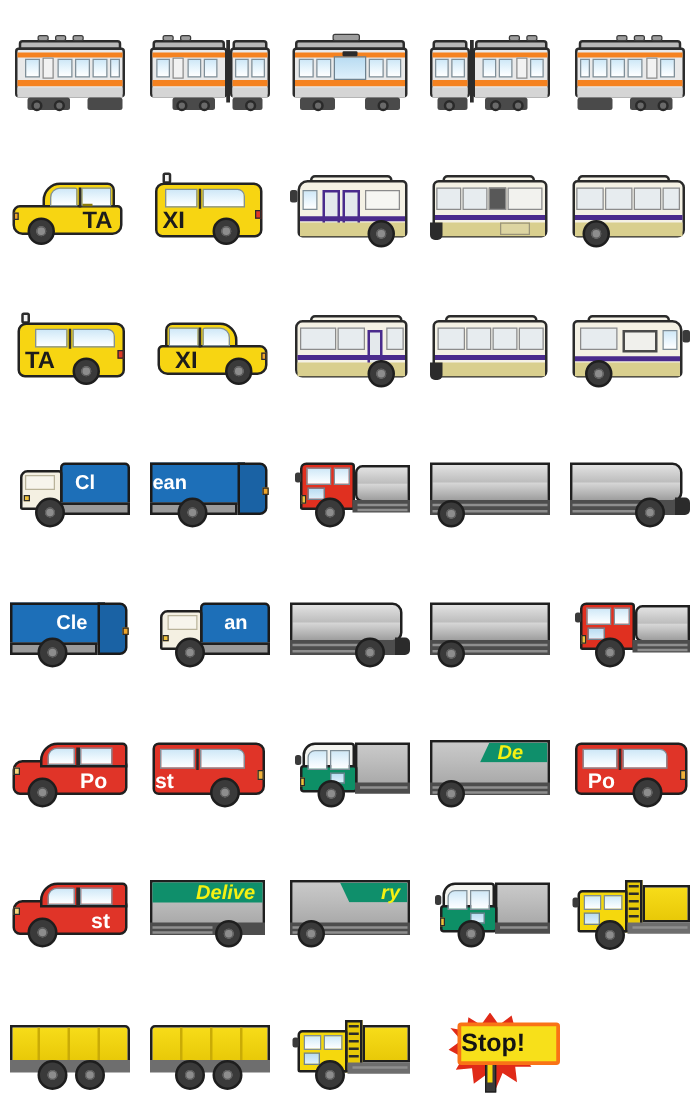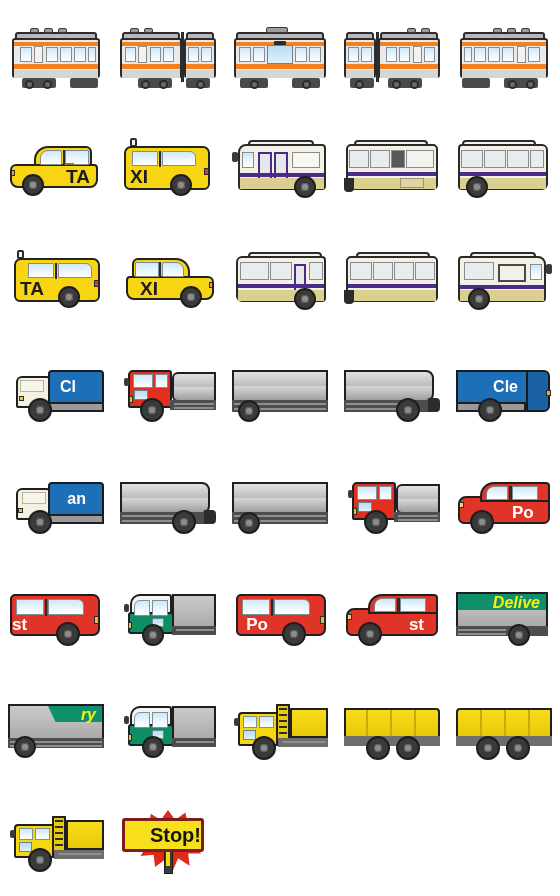--- a/index.html
+++ b/index.html
@@ -110,22 +110,22 @@
   .dp-ladder{background:#e8c908;border:2px solid #1f1f1f;box-sizing:border-box;}
   .dp-frame{background:#6e6e6e;}
 
   
   .st-burst{position:absolute;left:12px;top:6px;width:72px;height:62px;background:#e02a18;
     clip-path:polygon(50% 0%,60% 16%,74% 4%,78% 22%,94% 16%,88% 34%,100% 42%,86% 54%,
                       96% 70%,78% 70%,80% 90%,64% 78%,56% 100%,46% 80%,32% 92%,30% 72%,
                       12% 74%,20% 58%,4% 48%,18% 36%,6% 20%,24% 24%,26% 6%,40% 16%);}
   .st-post{position:absolute;left:44px;top:30px;width:9px;height:40px;background:#3a3a3a;border:1px solid #1d1d1d;box-sizing:border-box;}
   .st-post-stripe{position:absolute;left:46px;top:40px;width:4px;height:22px;background:#f5d80d;}
-  .st-plate{position:absolute;left:2px;top:14px;width:76px;height:28px;background:#f7e01a;
-            border:3px solid #7f1d1d;border-radius:3px;display:flex;align-items:center;justify-content:flex-end;}
+  .st-plate{position:absolute;left:22px;top:14px;width:76px;height:28px;background:#f7e01a;
+            border:3px solid #f97316;border-radius:3px;display:flex;align-items:center;justify-content:flex-start;}
   .st-text{font-weight:bold;font-size:20px;color:#141414;font-family:"Liberation Sans",sans-serif;line-height:1;}
 </style>
 </head>
 <body>
 
 <div id="sheet">
 
   <div class="cell">
     <div class="art">
       <div class="p tr-roof"></div>
@@ -395,20 +395,30 @@
       <div class="p gb-blue" style="left:40px;top:14px;width:56px;height:34px;border-radius:4px 4px 0 0"></div>
       <div class="p gb-cab" style="left:8px;top:20px;width:34px;height:32px;border-radius:6px 3px 2px 2px"></div>
       <div class="p" style="left:12px;top:24px;width:24px;height:12px;background:#f7f5ec;border:1px solid #b9b39a;box-sizing:border-box"></div>
       <div class="p" style="left:11px;top:40px;width:5px;height:5px;background:#f0c23a;border:1px solid #2b2b2b;box-sizing:border-box"></div>
       <div class="p gb-chassis" style="left:40px;top:46px;width:56px;height:10px"></div>
       <div class="p wheel" style="left:20px;top:42px;width:24px;height:24px"></div>
       <span class="gb-text" style="left:52px;top:22px">Cl</span>
     </div>
   </div>
 
+  <div class="cell">
+    <div class="art">
+      <div class="p gb-blue" style="left:0px;top:14px;width:76px;height:34px"></div>
+      <div class="p gb-blue2" style="left:70px;top:14px;width:24px;height:42px;border-radius:0 6px 6px 0"></div>
+      <div class="p" style="left:90px;top:34px;width:5px;height:6px;background:#f0a52a;border:1px solid #2b2b2b;box-sizing:border-box"></div>
+      <div class="p gb-chassis" style="left:0px;top:46px;width:70px;height:10px"></div>
+      <div class="p wheel" style="left:22px;top:42px;width:24px;height:24px"></div>
+      <span class="gb-text" style="left:2px;top:22px">ean</span>
+    </div>
+  </div>
 
   <div class="cell">
     <div class="art">
       <div class="p tk-tank" style="left:52px;top:16px;width:44px;height:30px;border-radius:6px 0 0 6px"></div>
       <div class="p tk-redcab" style="left:8px;top:14px;width:44px;height:38px;border-radius:5px 3px 2px 2px"></div>
       <div class="p glass" style="left:13px;top:18px;width:20px;height:14px"></div>
       <div class="p glass" style="left:35px;top:18px;width:13px;height:14px"></div>
       <div class="p glass-d" style="left:14px;top:34px;width:14px;height:10px"></div>
       <div class="p" style="left:4px;top:22px;width:5px;height:8px;background:#3a3a3a;border-radius:2px"></div>
       <div class="p" style="left:9px;top:40px;width:4px;height:7px;background:#f0c23a;border:1px solid #2b2b2b;box-sizing:border-box"></div>
@@ -534,20 +544,31 @@
       <div class="p glass" style="left:32px;top:20px;width:16px;height:16px"></div>
       <div class="p" style="left:4px;top:24px;width:5px;height:8px;background:#3a3a3a;border-radius:2px"></div>
       <div class="p glass-d" style="left:32px;top:38px;width:12px;height:9px"></div>
       <div class="p" style="left:8px;top:42px;width:4px;height:7px;background:#f0c23a;border:1px solid #2b2b2b;box-sizing:border-box"></div>
       <div class="p tk-frame" style="left:52px;top:46px;width:44px;height:9px"></div>
       <div class="p tk-rail" style="left:56px;top:49px;width:38px"></div>
       <div class="p wheel" style="left:22px;top:44px;width:22px;height:22px"></div>
     </div>
   </div>
 
+  <div class="cell">
+    <div class="art">
+      <div class="p dl-box" style="left:0px;top:12px;width:96px;height:38px"></div>
+      <div class="p dl-green" style="left:40px;top:14px;width:54px;height:16px;clip-path:polygon(14% 0,100% 0,100% 100%,0 100%)"></div>
+      <div class="p tk-frame" style="left:0px;top:46px;width:96px;height:10px"></div>
+      <div class="p tk-rail" style="left:2px;top:49px;width:92px"></div>
+      <div class="p tk-rail" style="left:2px;top:53px;width:92px"></div>
+      <div class="p wheel" style="left:6px;top:44px;width:22px;height:22px"></div>
+      <span class="dl-text" style="left:54px;top:14px">De</span>
+    </div>
+  </div>
 
 
   <div class="cell">
     <div class="art flipx">
       <div class="p po-red" style="left:2px;top:14px;width:90px;height:42px;border-radius:7px 5px 5px 7px"></div>
       <div class="p glass" style="left:18px;top:19px;width:36px;height:16px;border-radius:6px 0 0 0"></div>
       <div class="p glass" style="left:58px;top:19px;width:28px;height:16px"></div>
       <div class="p blk" style="left:55px;top:19px;width:2px;height:17px"></div>
       <div class="p" style="left:3px;top:36px;width:5px;height:8px;background:#f0b23a;border:1px solid #2b2b2b;box-sizing:border-box"></div>
       <div class="p wheel" style="left:22px;top:42px;width:24px;height:24px"></div>

